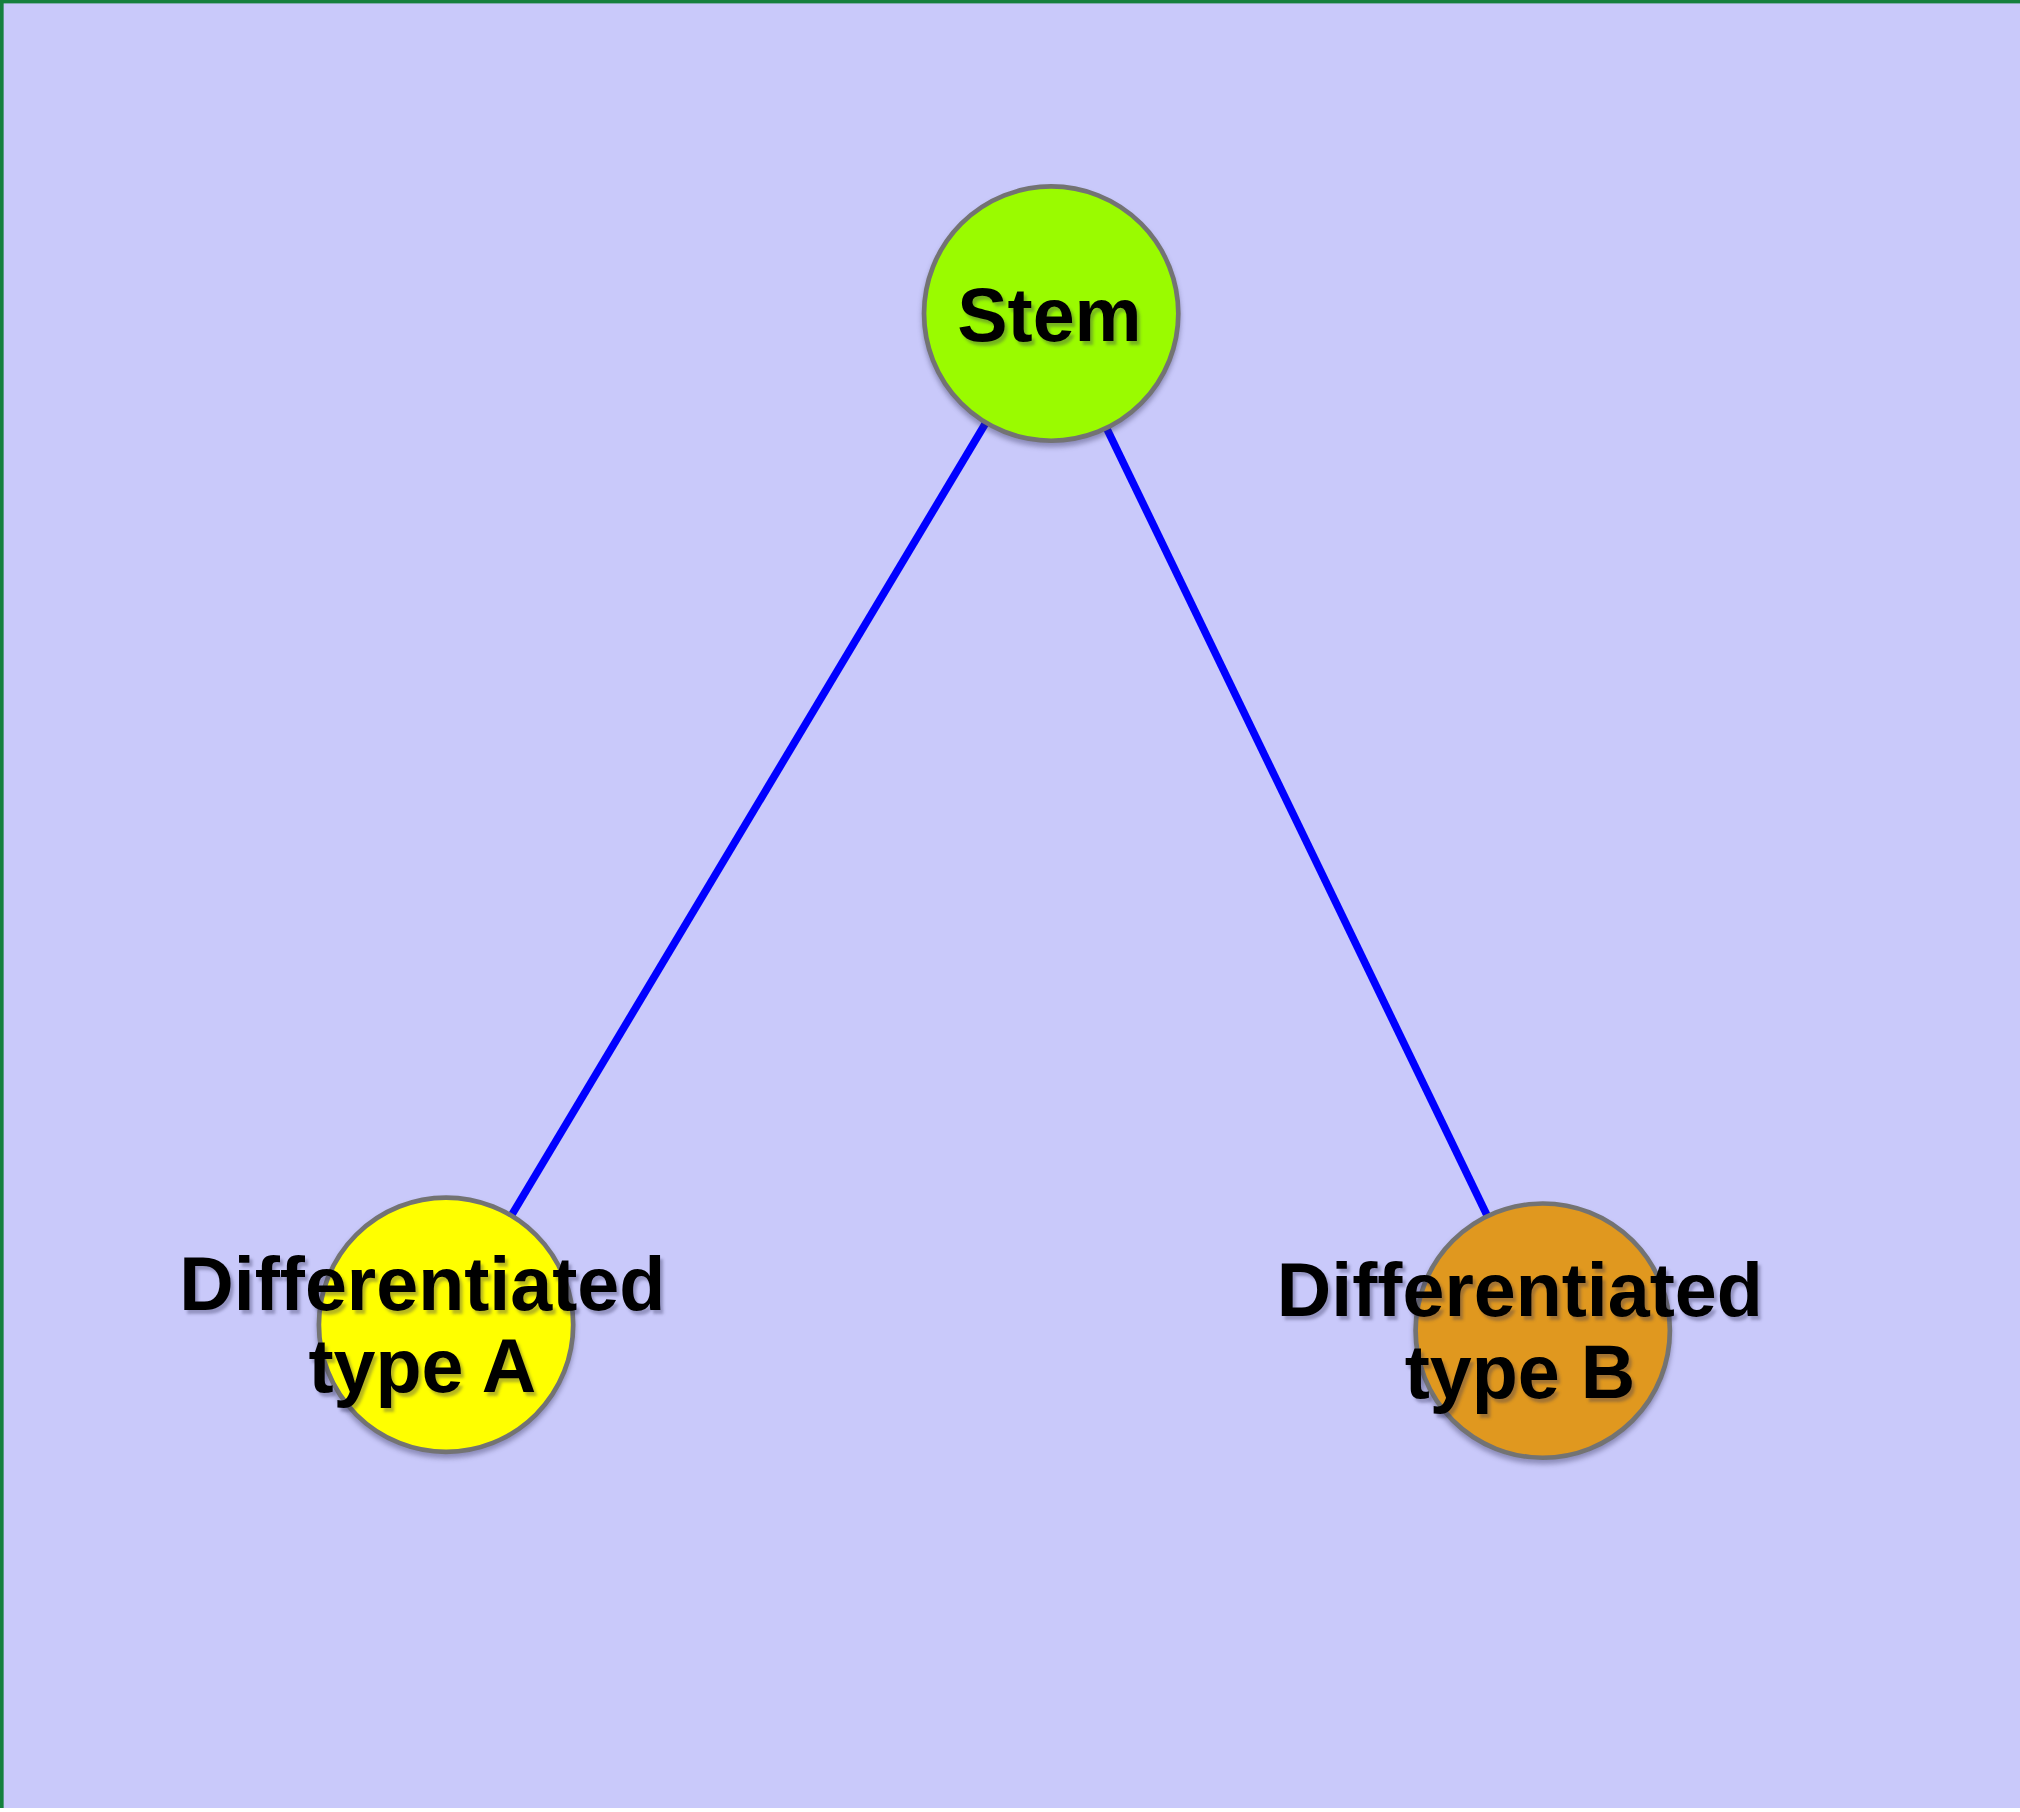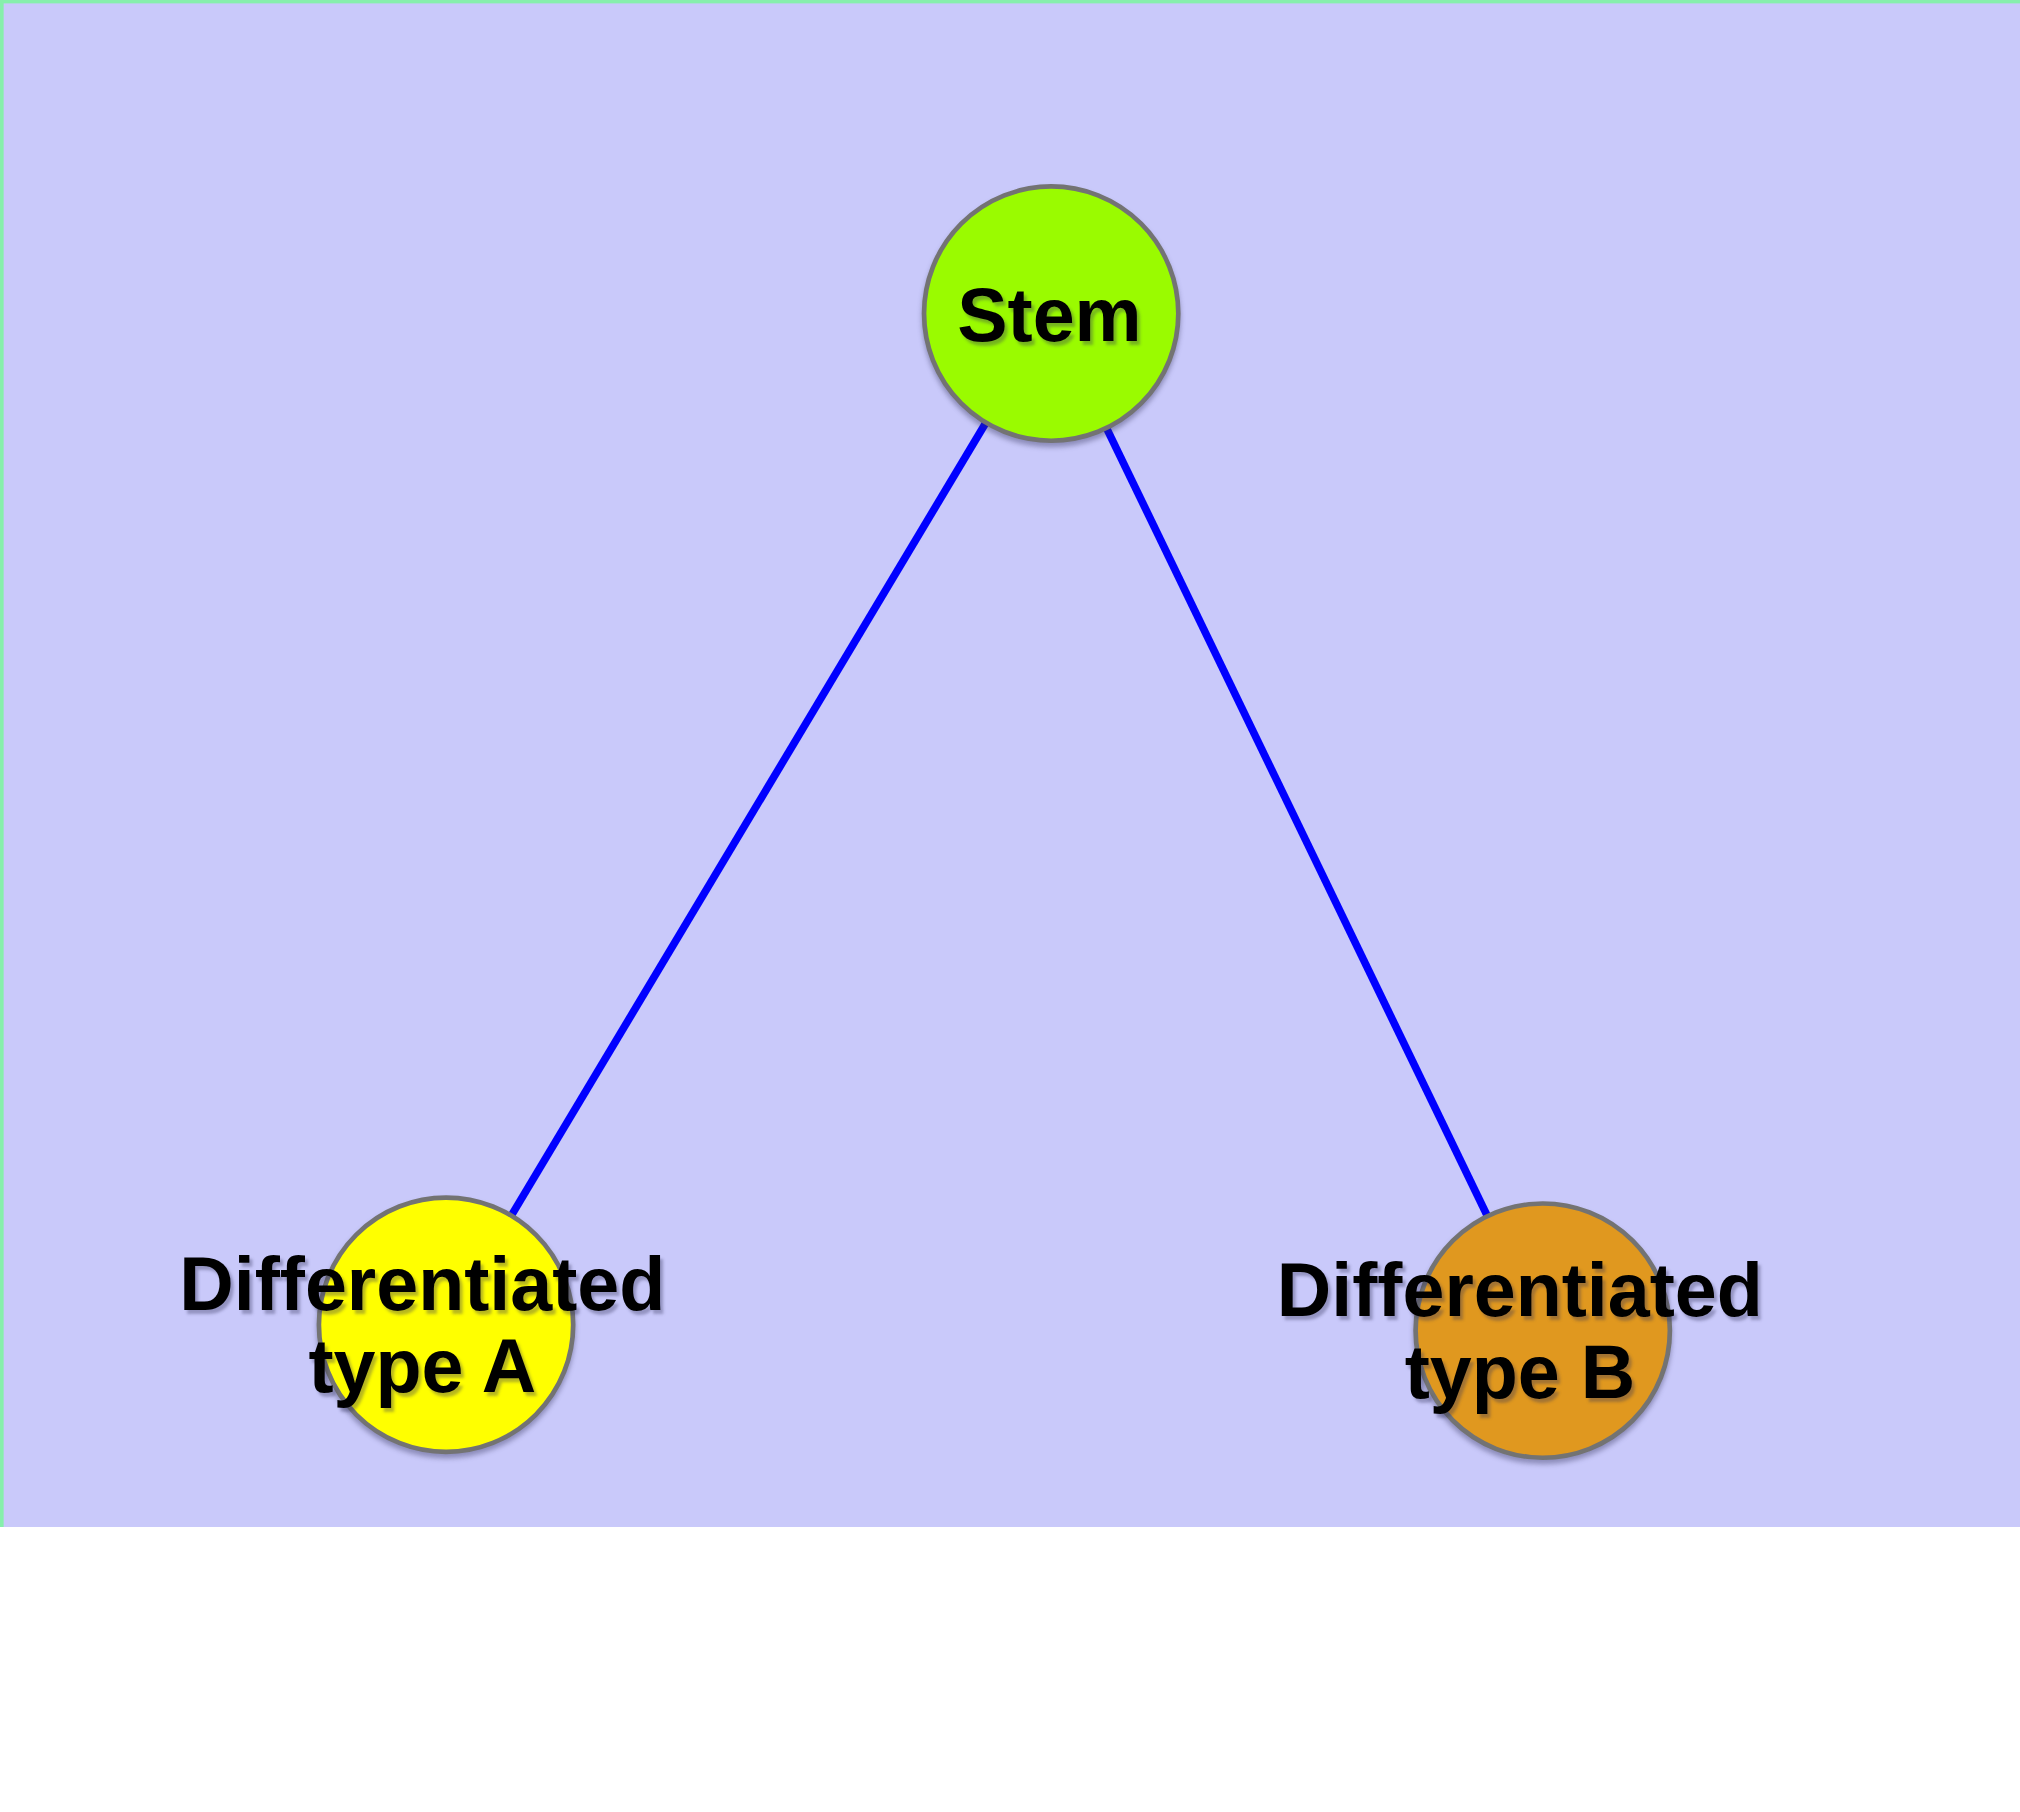--- a/index.html
+++ b/index.html
@@ -3,22 +3,22 @@
 <meta charset="utf-8">
 <style>
   html, body {
     margin: 0;
     padding: 0;
     background: #FFFFFF;
   }
   #canvas {
     position: relative;
     width: 2021px;
-    height: 1527px;
-    background: #86efac;
+    height: 1808px;
+    background: #15803d;
     overflow: hidden;
     font-family: "Liberation Sans", sans-serif;
   }
   svg {
     position: absolute;
     top: 0;
     left: 0;
     display: block;
   }
   .edge {

